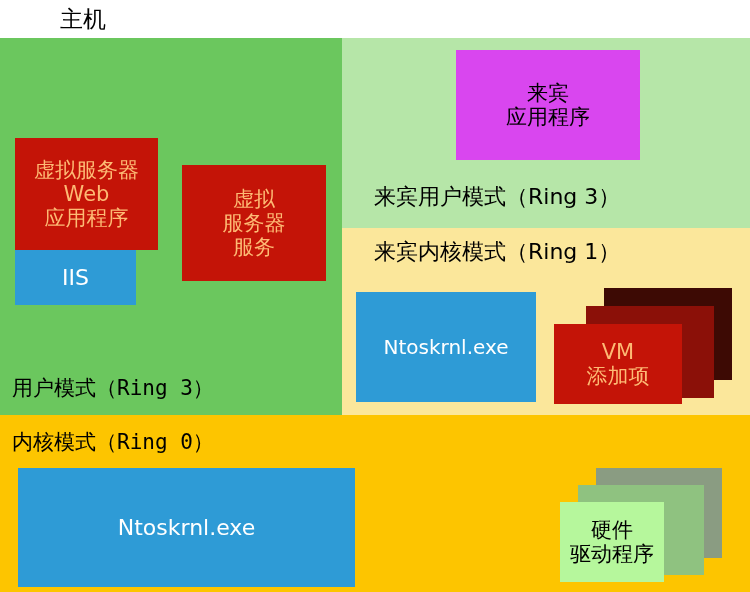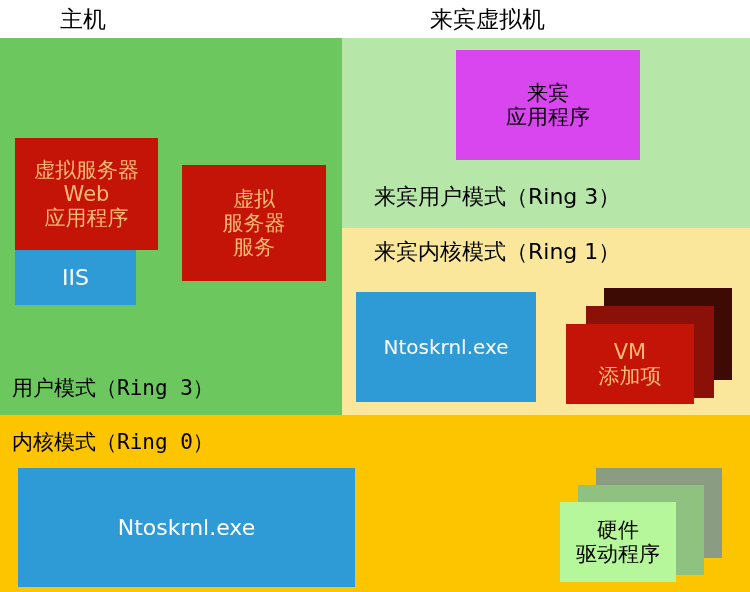--- a/index.html
+++ b/index.html
@@ -103,42 +103,41 @@
     font-size: 21px;
   }
 
   
   .guest-ntos {
     left: 356px; top: 292px; width: 180px; height: 110px;
     font-size: 20px;
   }
   .vma-back  { left: 604px; top: 288px; width: 128px; height: 92px; }
   .vma-mid   { left: 586px; top: 306px; width: 128px; height: 92px; }
-  .vma-front { left: 566px; top: 324px; width: 128px; height: 80px; font-size: 21px; }
+  .vma-front { left: 554px; top: 324px; width: 128px; height: 80px; font-size: 21px; }
 
   
   .kern-ntos {
     left: 18px; top: 468px; width: 337px; height: 119px;
     font-size: 22px;
   }
   .vmm {
     left: 368px; top: 468px; width: 180px; height: 119px;
     font-size: 22px;
   }
   .hw-back  { left: 596px; top: 468px; width: 126px; height: 90px; }
   .hw-mid   { left: 578px; top: 485px; width: 126px; height: 90px; }
-  .hw-front { left: 560px; top: 502px; width: 116px; height: 80px; font-size: 21px; }
+  .hw-front { left: 560px; top: 502px; width: 104px; height: 80px; font-size: 21px; }
 </style>
 </head>
 <body>
 
 <div id="diagram">
 
   <div class="abs col-header" style="left:60px; top:4px; width:230px;">主机</div>
-  <div class="abs col-header" style="left:430px; top:4px; width:240px;">来宾虚拟机</div>
 
   <div class="abs panel-host"></div>
 
   <div class="abs panel-guest-user"></div>
 
   <div class="abs panel-guest-kernel"></div>
 
   <div class="abs panel-kernel"></div>
 
   <div class="abs box box-red vs-web txt-cn">

